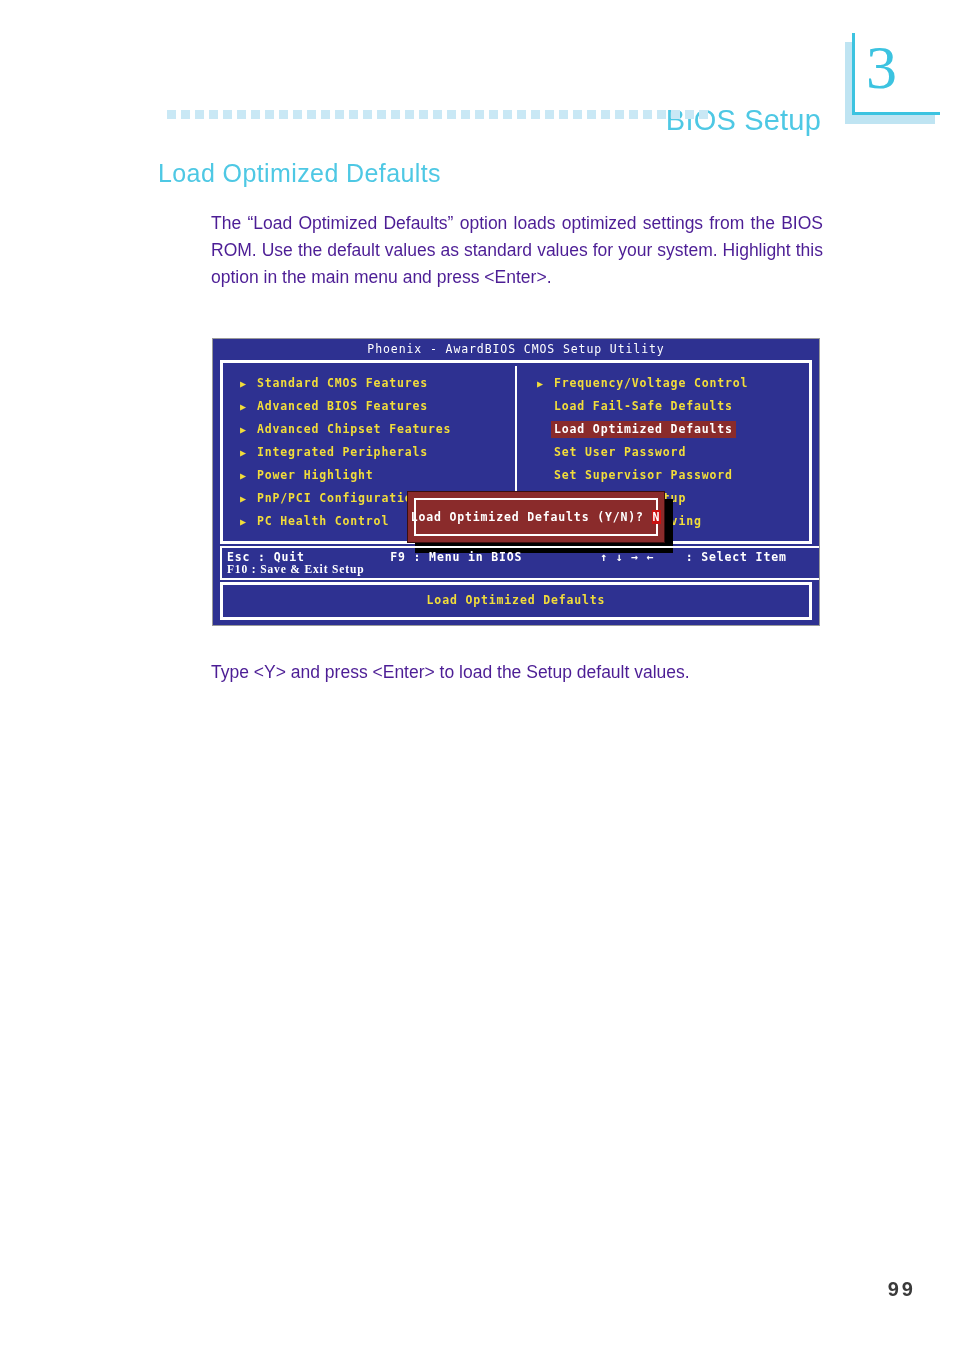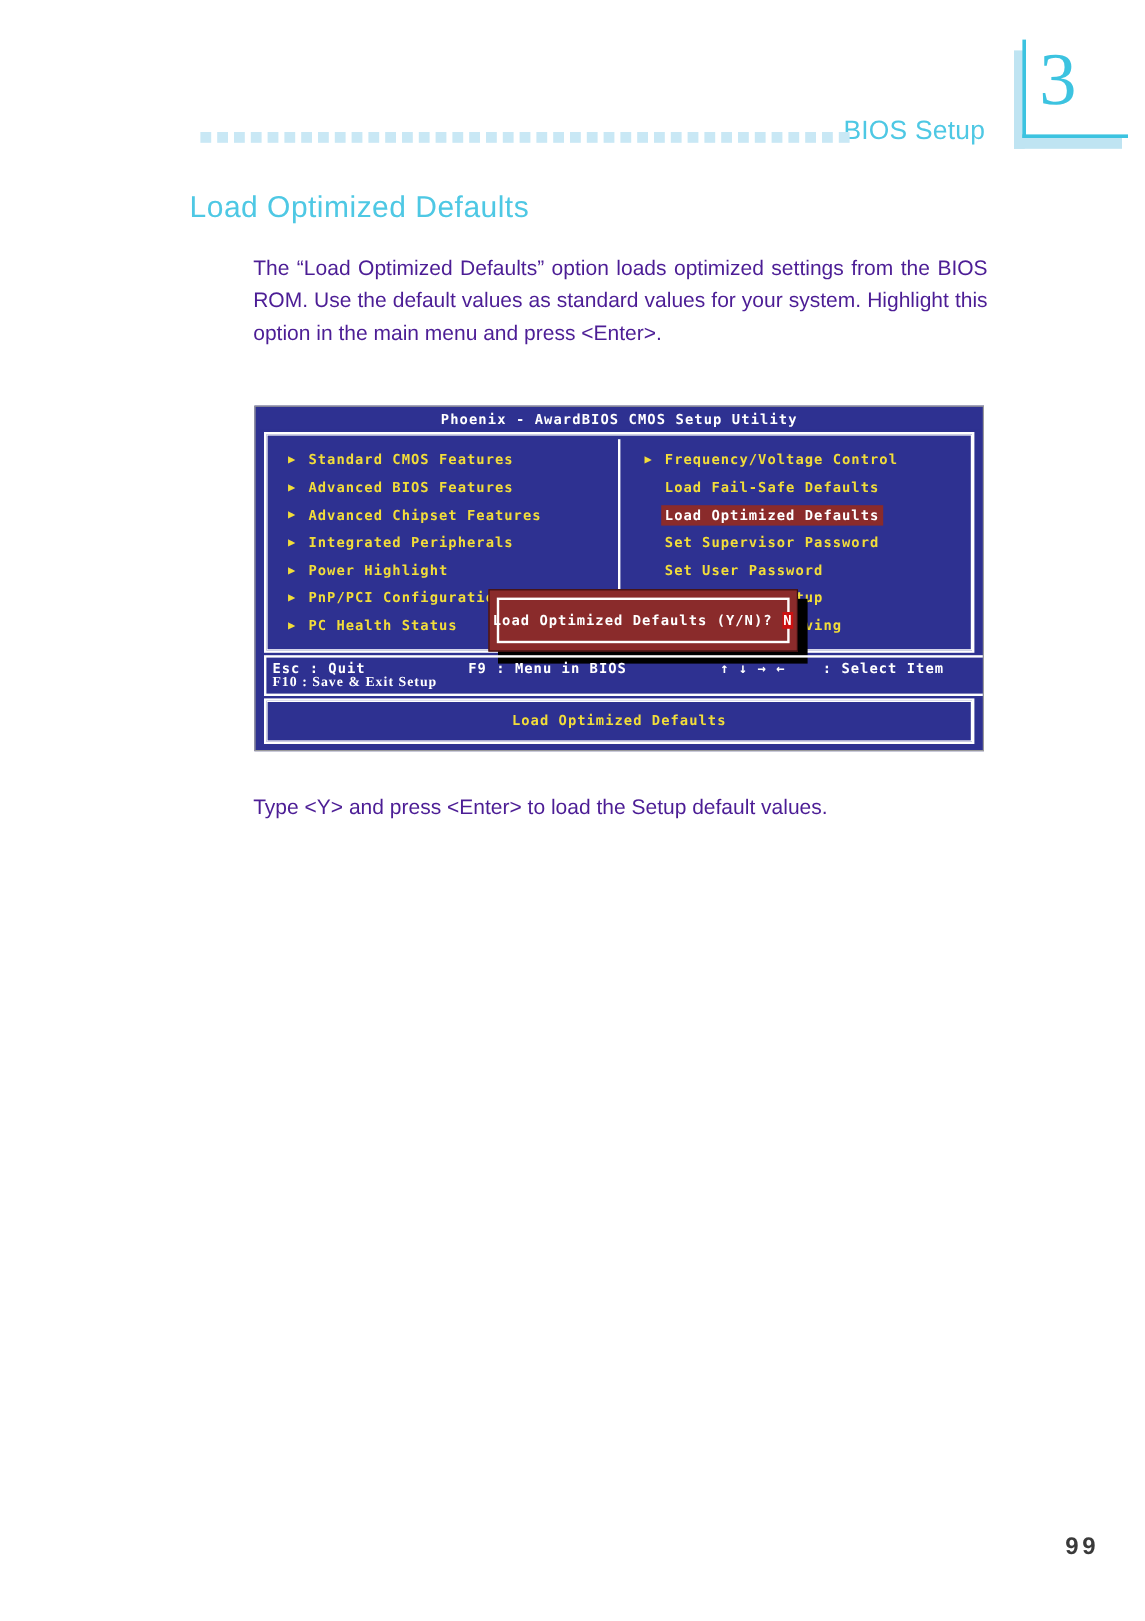--- a/index.html
+++ b/index.html
@@ -74,22 +74,22 @@
     font-size: 62px;
     line-height: 62px;
     color: #3cc3e0;
     font-family: "Liberation Serif", serif;
     font-weight: 400;
   }
 
   .header-title {
     position: absolute;
     right: 133px;
-    top: 96px;
-    font-size: 22px;
+    top: 108px;
+    font-size: 29px;
     line-height: 25px;
     color: #4ec8e4;
     letter-spacing: 0.2px;
   }
 
   .header-dots {
     position: absolute;
     left: 167px;
     top: 110px;
     width: 500px;
@@ -156,21 +156,21 @@
   .bios-titlebar {
     position: absolute;
     left: 0; top: 0;
     width: 602px;
     height: 17px;
     color: #ffffff;
     font-size: 11.5px;
     line-height: 17px;
     text-align: center;
     letter-spacing: 0.9px;
-    font-weight: bold;
+    font-weight: normal;
     background: #2e3191;
   }
 
   
   .bios-panel {
     position: absolute;
     left: 5px;
     top: 19px;
     width: 592px;
     height: 184px;
@@ -397,28 +397,28 @@
       <div class="bios-panel-inner"></div>
       <div class="bios-divider"></div>
 
       <div class="menu-col left" id="bios-left-menu">
           <div class="menu-item"><span class="arrow">▶</span><span class="label-box">Standard CMOS Features</span></div>
           <div class="menu-item"><span class="arrow">▶</span><span class="label-box">Advanced BIOS Features</span></div>
           <div class="menu-item"><span class="arrow">▶</span><span class="label-box">Advanced Chipset Features</span></div>
           <div class="menu-item"><span class="arrow">▶</span><span class="label-box">Integrated Peripherals</span></div>
           <div class="menu-item"><span class="arrow">▶</span><span class="label-box">Power Highlight</span></div>
           <div class="menu-item"><span class="arrow">▶</span><span class="label-box">PnP/PCI Configurations</span></div>
-          <div class="menu-item"><span class="arrow">▶</span><span class="label-box">PC Health Status</span></div>
+          <div class="menu-item"><span class="arrow">▶</span><span class="label-box">PC Health Control</span></div>
         </div>
       <div class="menu-col right" id="bios-right-menu">
           <div class="menu-item"><span class="arrow">▶</span><span class="label-box">Frequency/Voltage Control</span></div>
           <div class="menu-item no-arrow"><span class="label-box">Load Fail-Safe Defaults</span></div>
           <div class="menu-item selected no-arrow"><span class="label-box">Load Optimized Defaults</span></div>
+          <div class="menu-item no-arrow"><span class="label-box">Set User Password</span></div>
           <div class="menu-item no-arrow"><span class="label-box">Set Supervisor Password</span></div>
-          <div class="menu-item no-arrow"><span class="label-box">Set User Password</span></div>
           <div class="menu-item no-arrow"><span class="label-box">Save &amp; Exit Setup</span></div>
           <div class="menu-item no-arrow"><span class="label-box">Exit Without Saving</span></div>
         </div>
 
       <div class="dialog-shadow"></div>
       <div class="dialog">
         <div class="dialog-inner">
           <div class="dialog-text">
             <span>Load Optimized Defaults (Y/N)? </span><span class="answer">N</span>
           </div>

